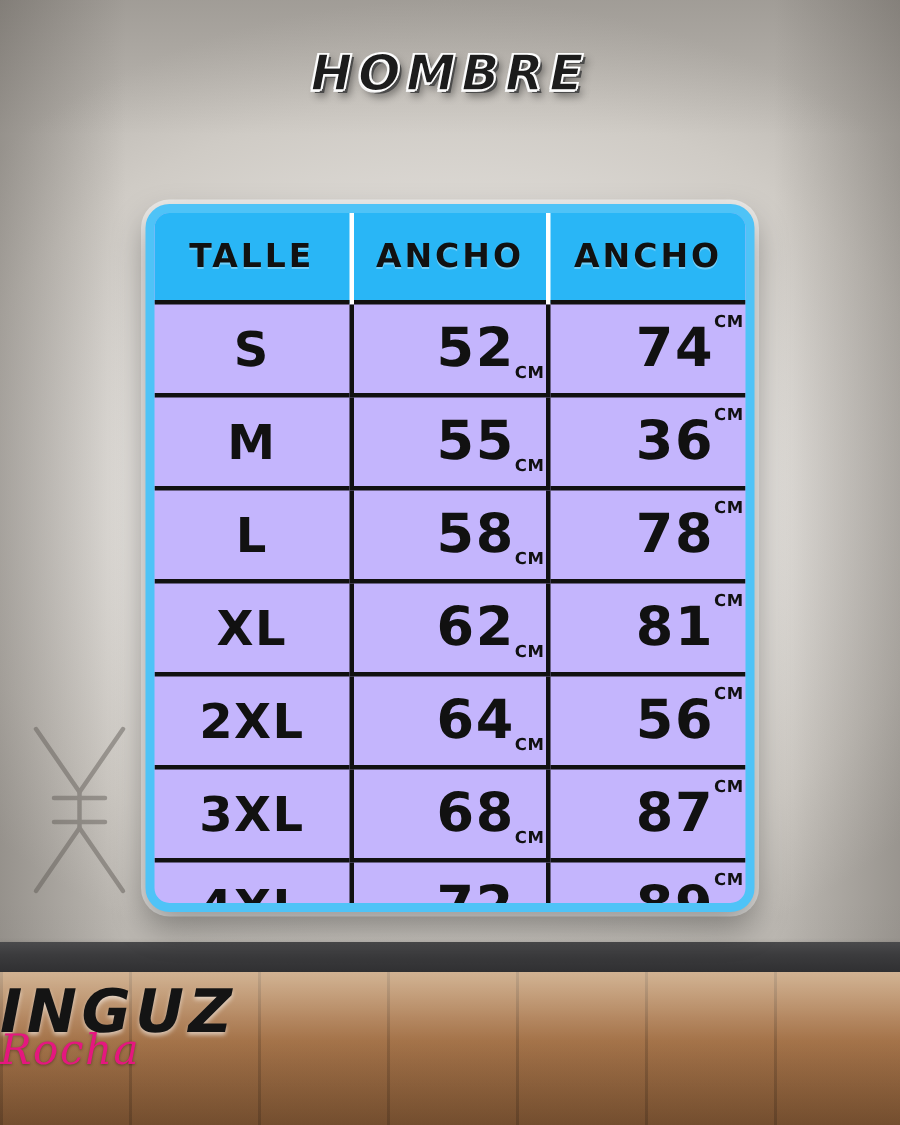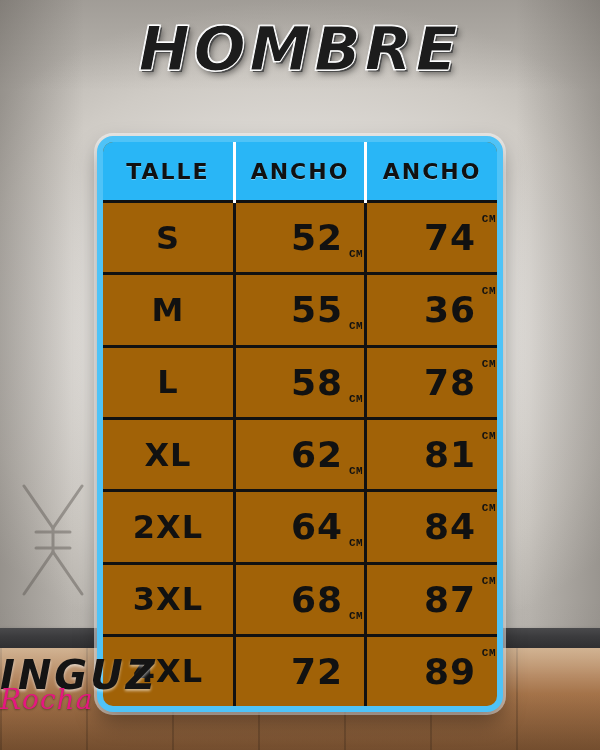--- a/index.html
+++ b/index.html
@@ -82,30 +82,30 @@
     color: #1c1c1c;
     text-shadow:
       -1px -1px 0 #f2f2f2,
       1px -1px 0 #f2f2f2,
       -1px  1px 0 #f2f2f2,
       2px 2px 0 #4b4b4b,
       3px 4px 6px rgba(0,0,0,0.45);
     -webkit-text-stroke: 1px #ffffff;
   }
   #head1 { font-size: 47px; }
-  #head2 { font-size: 61px; margin-top: 2px; }
+  #head2 { font-size: 33px; margin-top: 15px; }
 
   
   #panel {
     position: absolute;
     left: 97px;
     top: 136px;
     width: 406px;
-    height: 576px;
-    background: #a16207;
+    height: 472px;
+    background: #c4b5fd;
     border: 6px solid #4fc3f7;
     border-radius: 16px;
     box-shadow:
       0 10px 22px rgba(0,0,0,0.35),
       0 0 0 3px rgba(255,255,255,0.6);
     overflow: hidden;
     box-sizing: border-box;
   }
   table {
     width: 100%;
@@ -146,21 +146,20 @@
     position: relative;
     padding-right: 20px;
   }
   .unit {
     position: absolute;
     right: 0;
     bottom: -2px;
     font-size: 11px;
     letter-spacing: 0.5px;
     font-weight: bold;
-    font-family: Liberation Mono, monospace;
   }
   .unit.top {
     bottom: auto;
     top: -4px;
   }
 
   
   #logo {
     position: absolute;
     left: 0;
@@ -277,21 +276,21 @@
       </tr>
       <tr>
         <td class="cell-size">2XL</td>
         <td class="cell-num">
           <span class="numwrap">
             <span>64</span><span class="unit">CM</span>
           </span>
         </td>
         <td class="cell-num">
           <span class="numwrap">
-            <span>84</span><span class="unit top">CM</span>
+            <span>56</span><span class="unit top">CM</span>
           </span>
         </td>
       </tr>
       <tr>
         <td class="cell-size">3XL</td>
         <td class="cell-num">
           <span class="numwrap">
             <span>68</span><span class="unit">CM</span>
           </span>
         </td>

